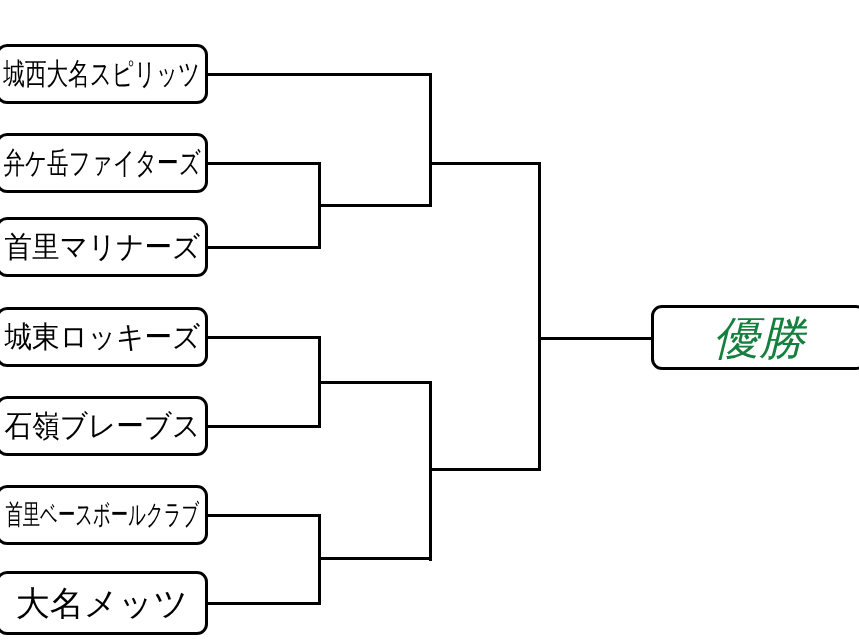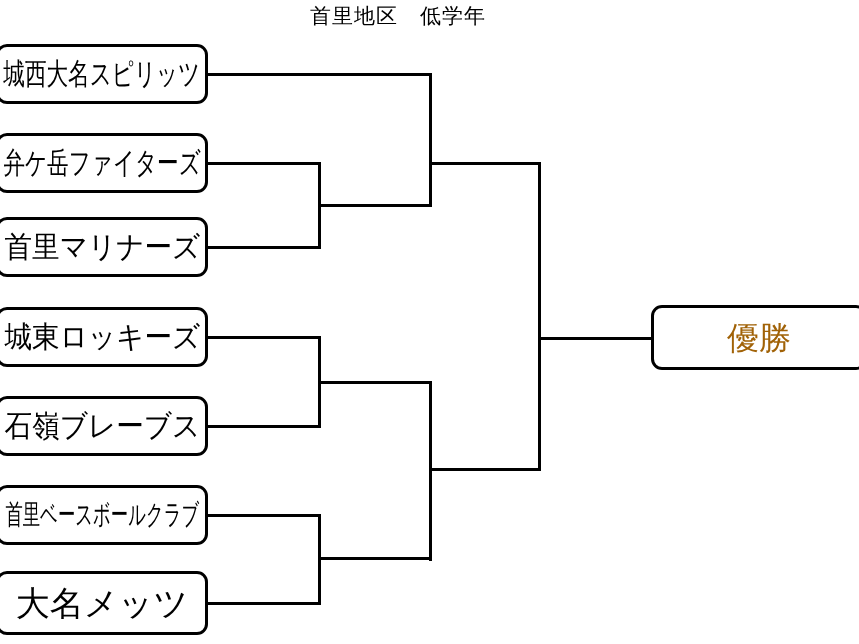--- a/index.html
+++ b/index.html
@@ -58,37 +58,37 @@
     border: 3px solid #000;
     border-radius: 11px;
     background: #fff;
     display: flex;
     align-items: center;
     justify-content: center;
     box-sizing: border-box;
     z-index: 2;
   }
   .champ-box .cname {
-    font-size: 32px;
-    color: #a16207;
+    font-size: 46px;
+    color: #15803d;
     white-space: nowrap;
     line-height: 1;
+    font-style: italic;
   }
   .ln {
     position: absolute;
     background: #000;
     z-index: 1;
   }
 </style>
 </head>
 <body>
 
 <div id="stage">
 
-  <div class="title">首里地区　低学年</div>
 
   <div class="team-box" style="top:44px;">
     <span class="tname sx72">城西大名スピリッツ</span>
   </div>
   <div class="team-box" style="top:133px;">
     <span class="tname sx72">弁ケ岳ファイターズ</span>
   </div>
   <div class="team-box" style="top:217px;">
     <span class="tname sx92">首里マリナーズ</span>
   </div>

